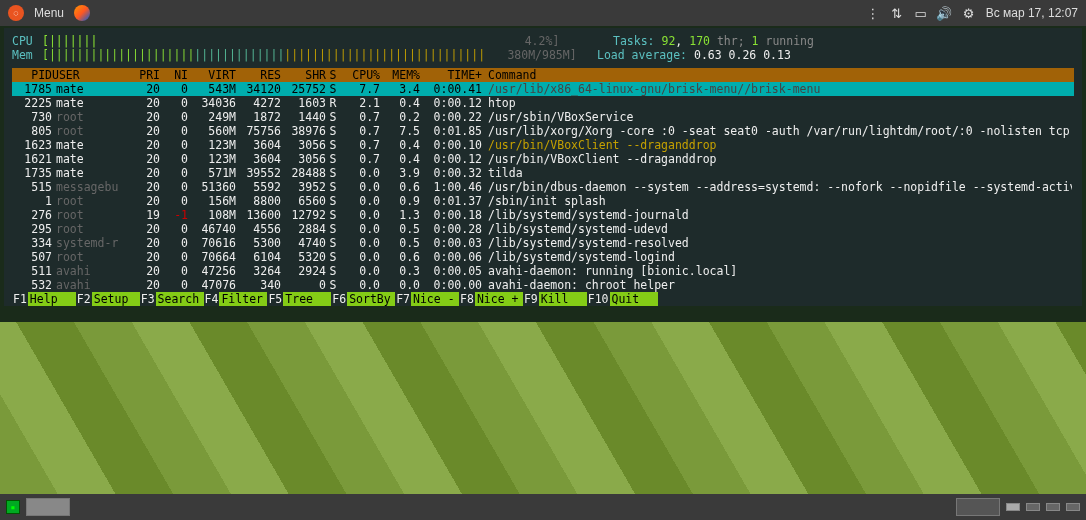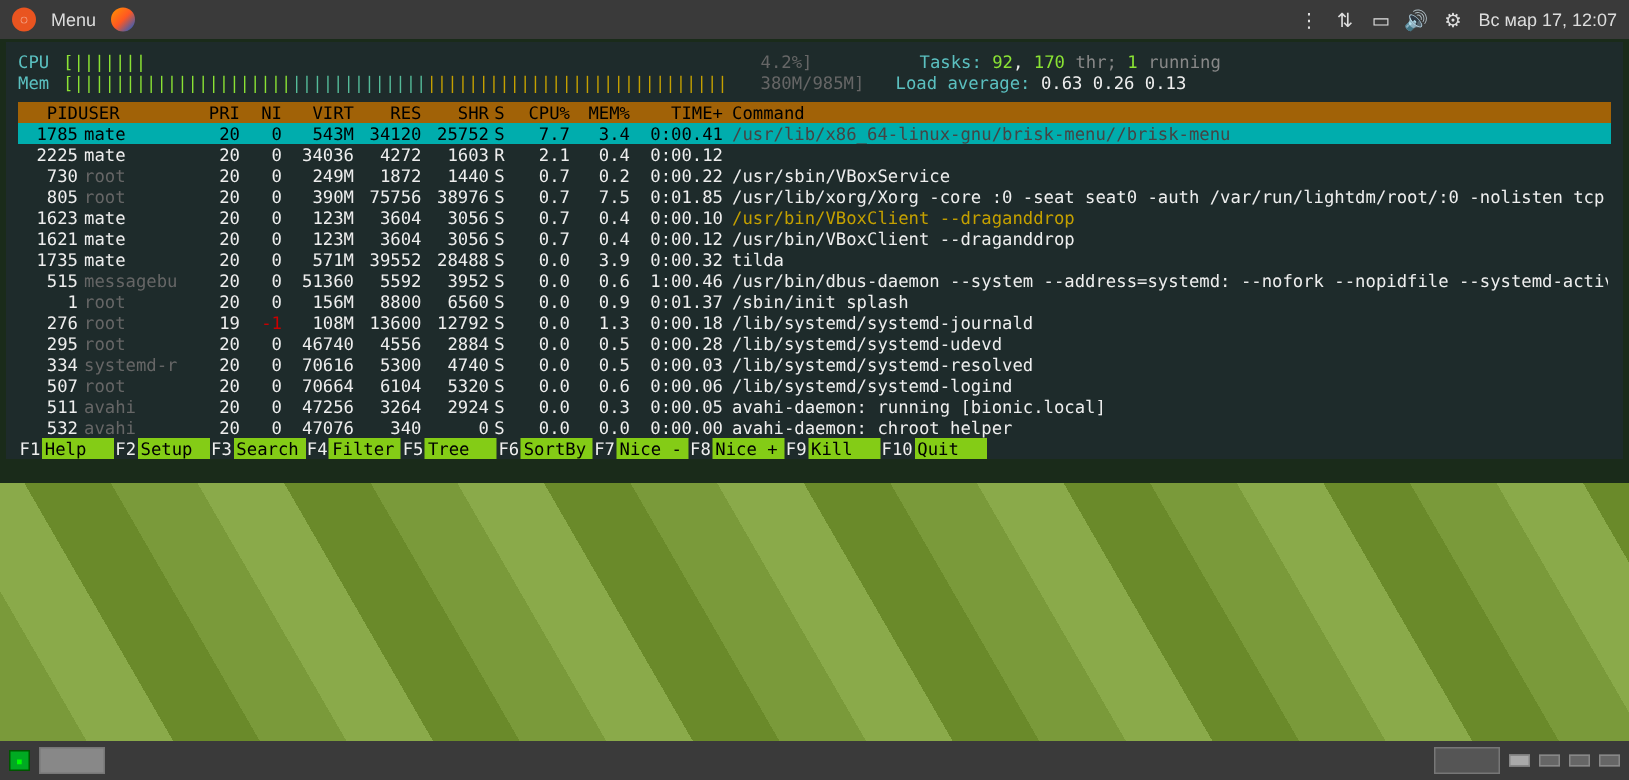--- a/index.html
+++ b/index.html
@@ -18,21 +18,21 @@
 .c{white-space:pre;flex-shrink:0}
 .c-pid{width:38px;text-align:right}.c-user{width:72px}.c-pri{width:36px;text-align:right}.c-ni{width:28px;text-align:right}.c-virt{width:48px;text-align:right}.c-res{width:45px;text-align:right}.c-shr{width:45px;text-align:right}.c-s{width:14px;text-align:center}.c-cpu{width:40px;text-align:right}.c-mem{width:40px;text-align:right}.c-time{width:62px;text-align:right}.c-cmd{flex:1;padding-left:6px;overflow:hidden;white-space:nowrap}
 .fkeys{background:#1e2b2b;display:flex}
 .fk{display:flex}
 .fk .n{color:#eee;padding:0 1px}
 .fk .l{background:#84cc16;color:#000;width:48px;padding:0 2px}
 .meters{margin-bottom:6px}
 .meter{display:flex}
 .meter .lbl{width:30px}
 .meter .bar{flex:0 0 465px}
-.meter .val{color:#666;width:70px;text-align:left}
+.meter .val{color:#666;width:70px;text-align:center}
 .info{color:#888}
 .info .k{color:#5bc0c0}
 .wallpaper{position:absolute;top:322px;left:0;right:0;bottom:26px;background:
   repeating-linear-gradient(60deg,#7a9a3a 0 50px,#8aaa4a 50px 100px,#6a8a2a 100px 150px),
   repeating-linear-gradient(-60deg,rgba(122,154,58,.6) 0 50px,rgba(138,170,74,.6) 50px 100px,rgba(106,138,42,.6) 100px 150px)}
 .taskbar{position:absolute;bottom:0;left:0;right:0;height:26px;background:#3a3a3a;display:flex;align-items:center;padding:0 6px;gap:6px}
 .tb-item{width:44px;height:18px;background:#555;border:1px solid #777}
 .tb-item.act{background:#888}
 .tb-sp{flex:1}
 .desk{width:14px;height:8px;background:#666;border:1px solid #888}
@@ -118,41 +118,42 @@
         <span class="c c-user white" style="padding-left:4px">mate</span>
         <span class="c c-pri white">20</span>
         <span class="c c-ni white">0</span>
         <span class="c c-virt white">34036</span>
         <span class="c c-res white">4272</span>
         <span class="c c-shr white">1603</span>
         <span class="c c-s white">R</span>
         <span class="c c-cpu white">2.1</span>
         <span class="c c-mem white">0.4</span>
         <span class="c c-time white">0:00.12</span>
+        <span class="c c-cmd cmd white">htop</span>
       </div>
       <div class="row">
         <span class="c c-pid white">730</span>
         <span class="c c-user gray" style="padding-left:4px">root</span>
         <span class="c c-pri white">20</span>
         <span class="c c-ni white">0</span>
         <span class="c c-virt white">249M</span>
         <span class="c c-res white">1872</span>
         <span class="c c-shr white">1440</span>
         <span class="c c-s white">S</span>
         <span class="c c-cpu white">0.7</span>
         <span class="c c-mem white">0.2</span>
         <span class="c c-time white">0:00.22</span>
         <span class="c c-cmd cmd white">/usr/sbin/VBoxService</span>
       </div>
       <div class="row">
         <span class="c c-pid white">805</span>
         <span class="c c-user gray" style="padding-left:4px">root</span>
         <span class="c c-pri white">20</span>
         <span class="c c-ni white">0</span>
-        <span class="c c-virt white">390M</span>
+        <span class="c c-virt white">560M</span>
         <span class="c c-res white">75756</span>
         <span class="c c-shr white">38976</span>
         <span class="c c-s white">S</span>
         <span class="c c-cpu white">0.7</span>
         <span class="c c-mem white">7.5</span>
         <span class="c c-time white">0:01.85</span>
         <span class="c c-cmd cmd white">/usr/lib/xorg/Xorg -core :0 -seat seat0 -auth /var/run/lightdm/root/:0 -nolisten tcp vt7 -novtswitch</span>
       </div>
       <div class="row">
         <span class="c c-pid white">1623</span>

